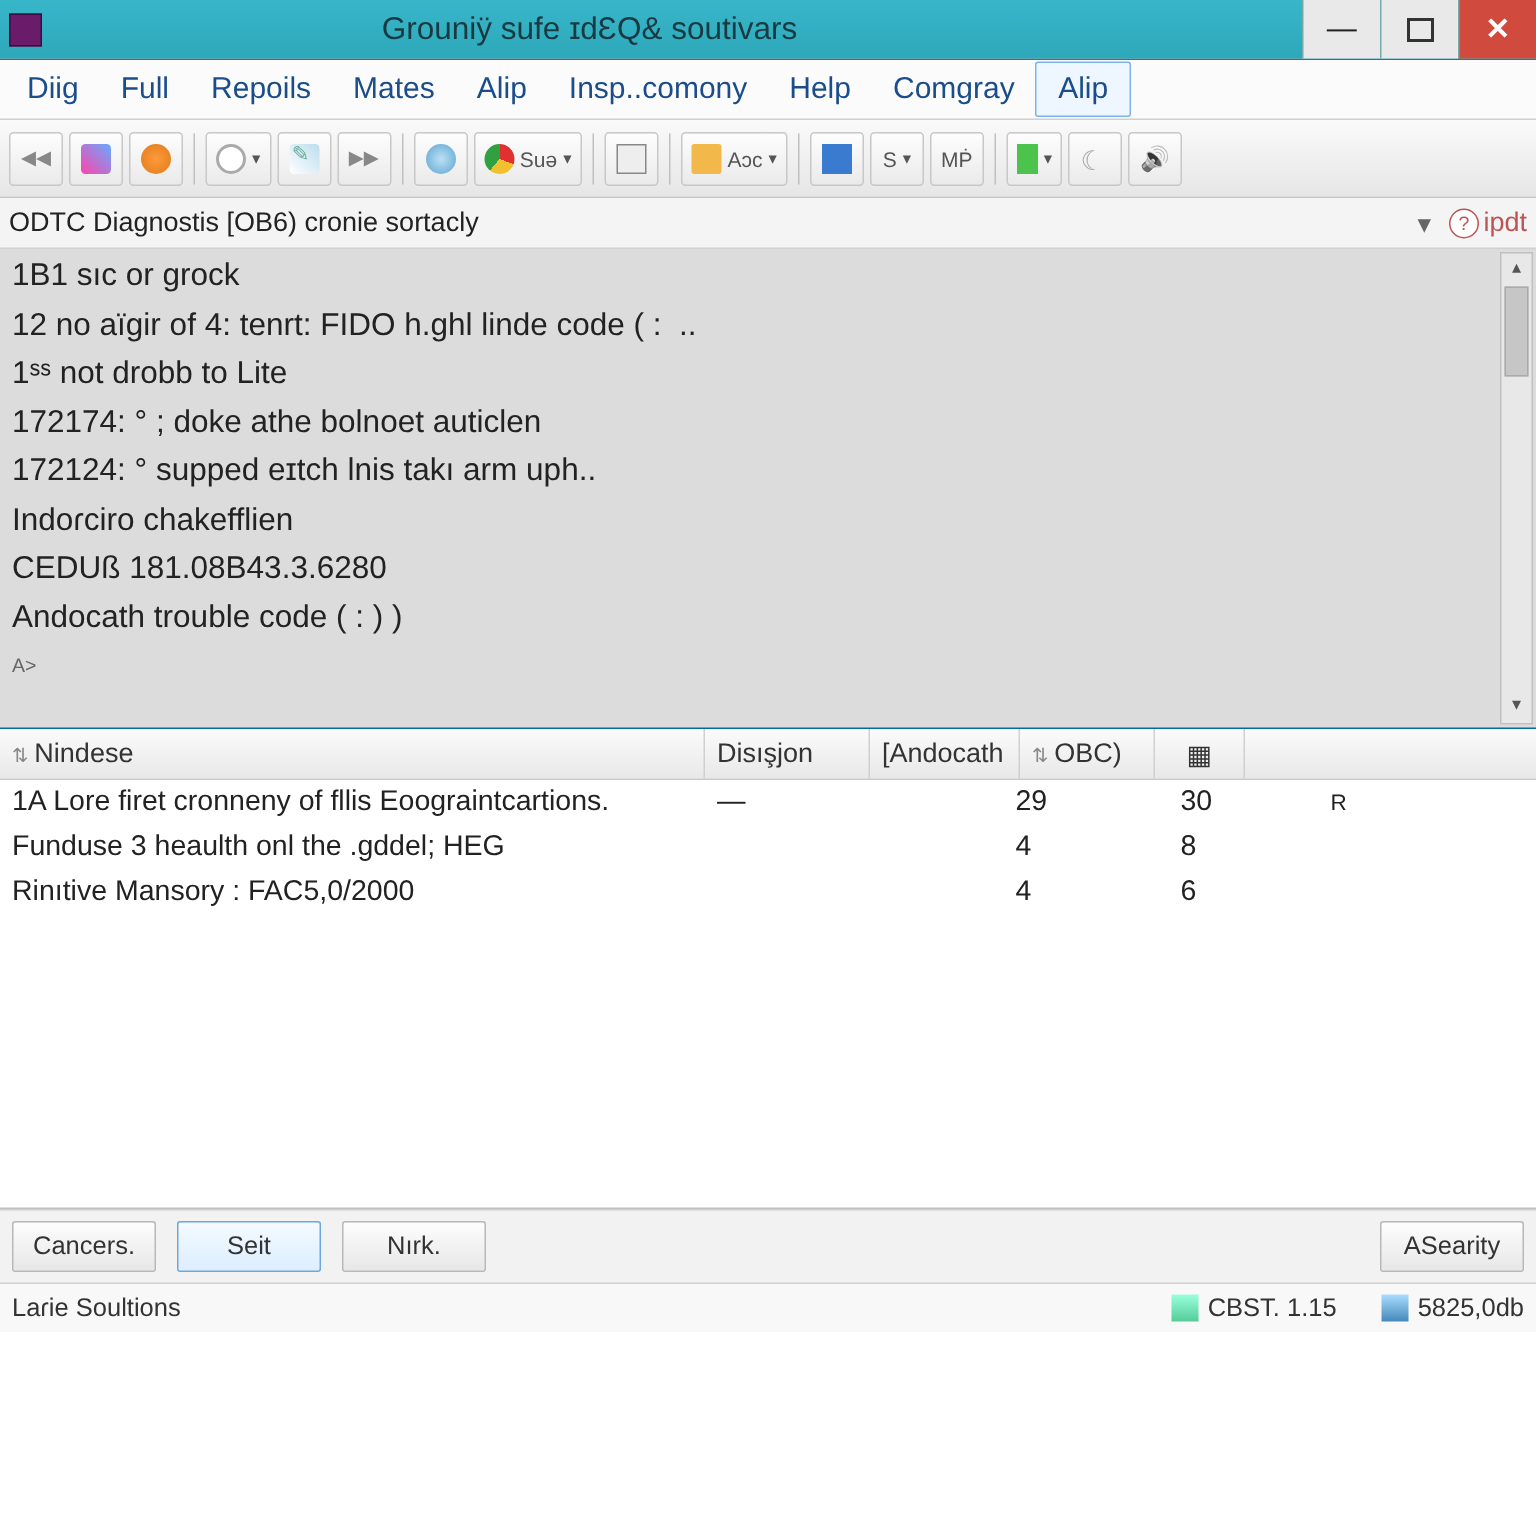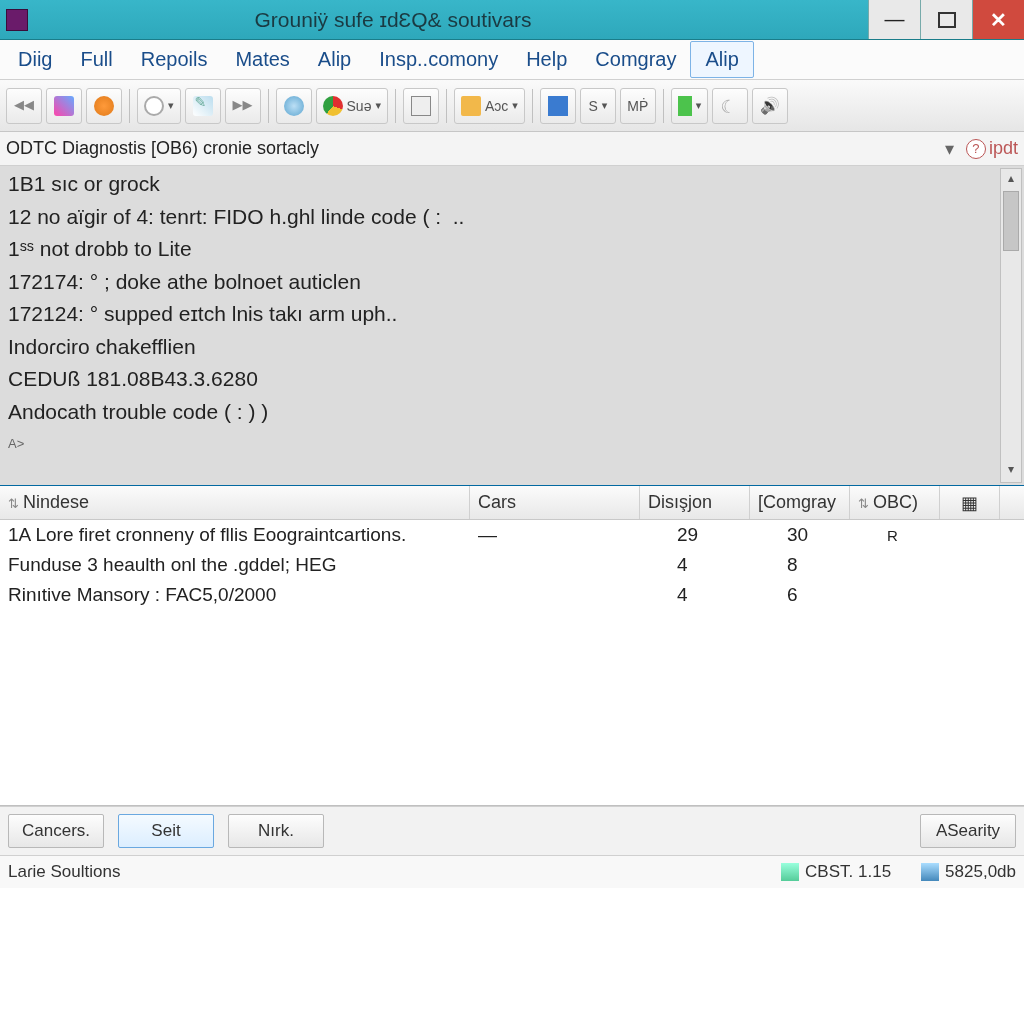--- a/index.html
+++ b/index.html
@@ -323,28 +323,25 @@
     <div class="thumb"></div>
     <div class="down">▾</div>
   </div>
 </div>
 
 <div class="table-head">
   <div class="col nind">
       <span class="sort-ic"></span>
       <span>Nindese</span>
     </div>
-  <div class="col cars">
-      <span>Cars</span>
-    </div>
   <div class="col dis">
       <span>Disışjon</span>
     </div>
   <div class="col gie">
-      <span>[Comgray</span>
+      <span>[Andocath</span>
     </div>
   <div class="col obc">
       <span class="sort-ic"></span>
       <span>OBC)</span>
     </div>
   <div class="col icn">
       <span>▦</span>
     </div>
 </div>
 

